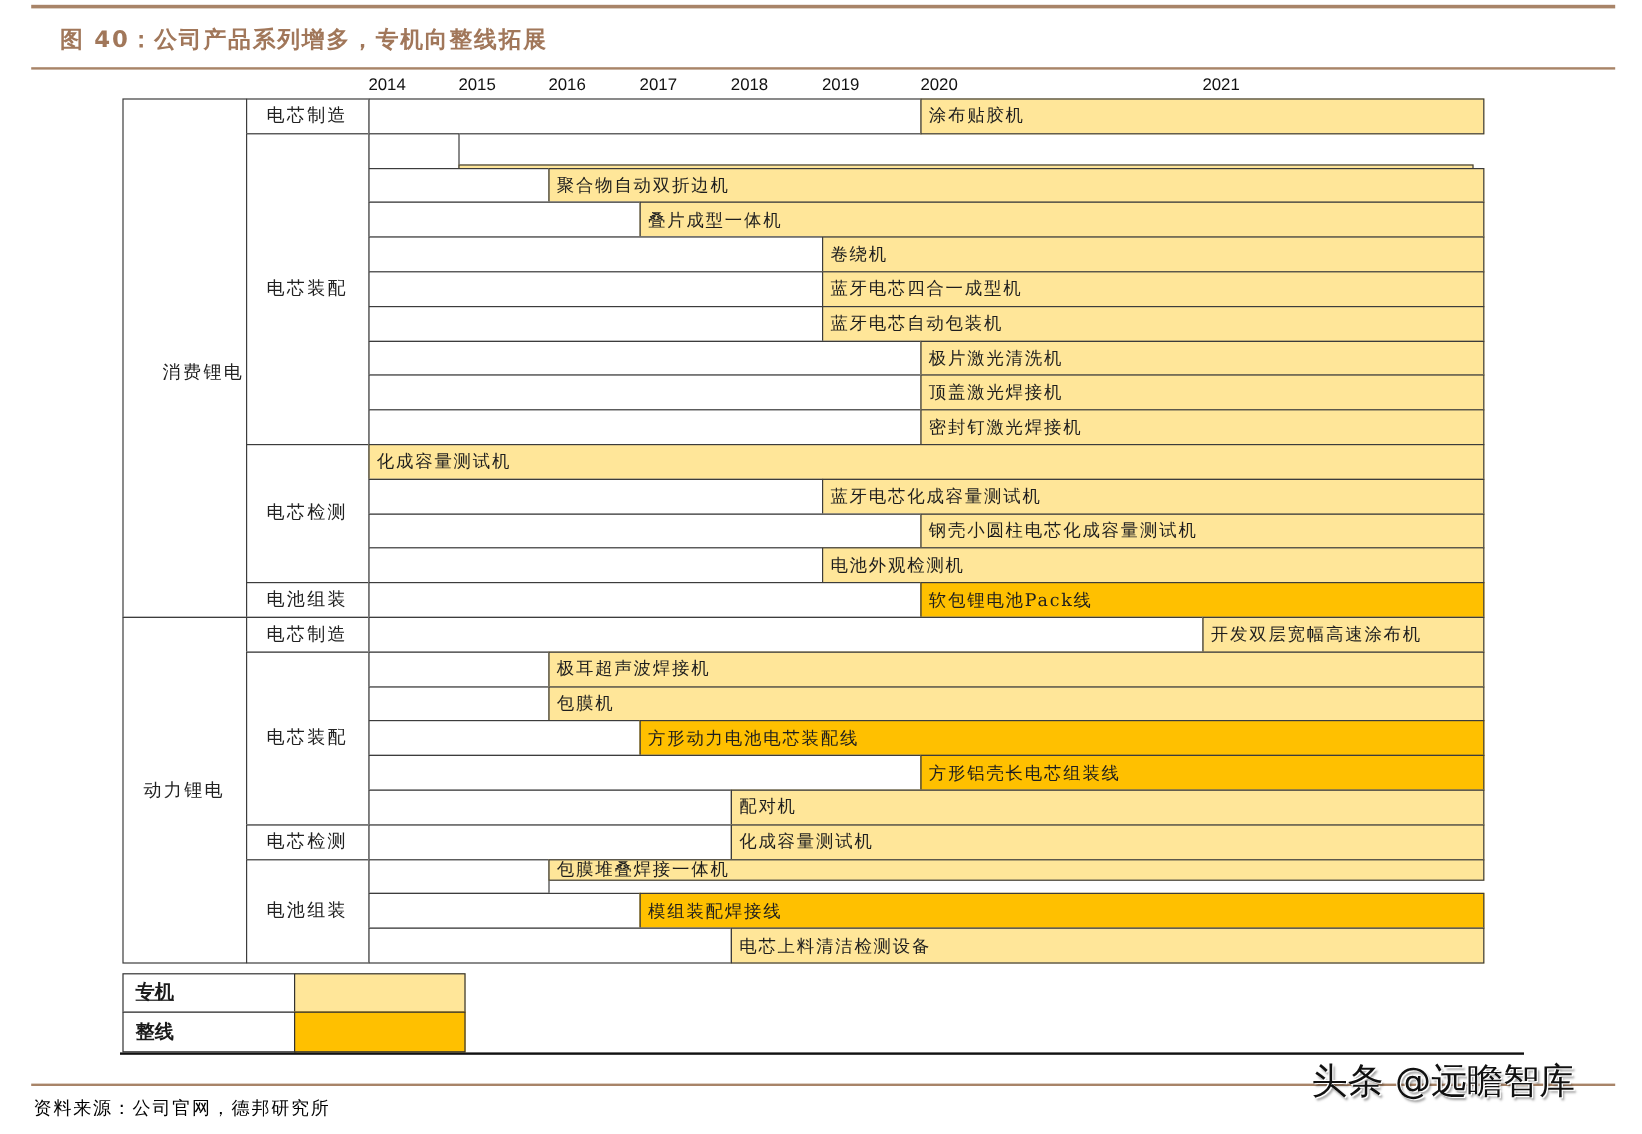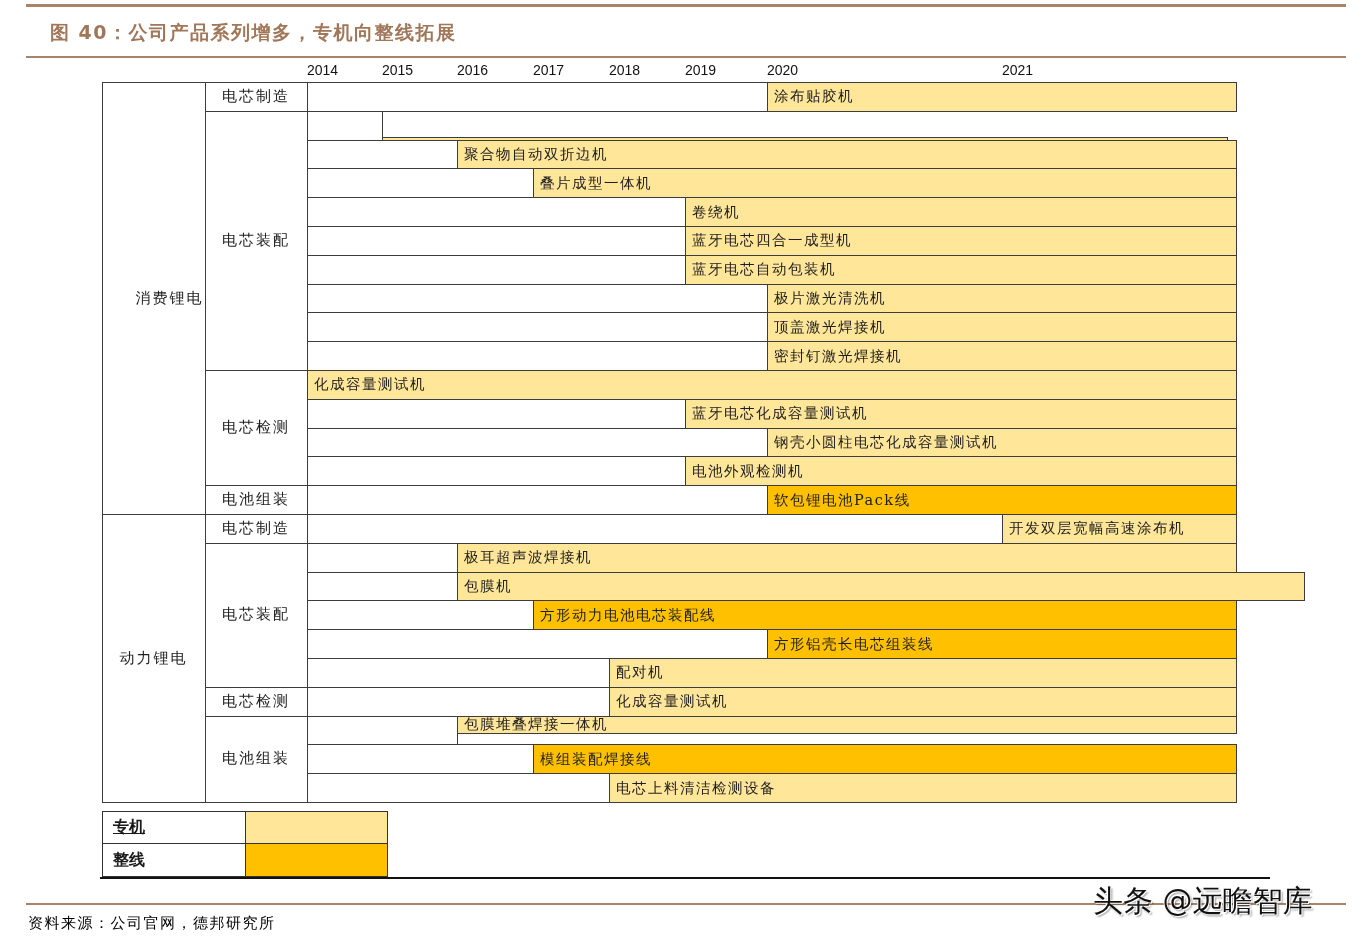--- a/index.html
+++ b/index.html
@@ -37,21 +37,21 @@
     <div class="year" style="left: 382px; width: 75px;">2015</div>
     <div class="year" style="left: 457px; width: 76px;">2016</div>
     <div class="year" style="left: 533px; width: 76px;">2017</div>
     <div class="year" style="left: 609px; width: 76px;">2018</div>
     <div class="year" style="left: 685px; width: 82px;">2019</div>
     <div class="year" style="left: 767px; width: 235px;">2020</div>
     <div class="year" style="left: 1002px; width: 235px;">2021</div>
   </div>
 <div id="grid">
     <div class="cell" style="left: 102px; top: 82px; width: 104px; height: 433px;"></div>
-    <div class="lbl" style="left: 102px; top: 82px; width: 103px; height: 432px; padding-left: 32px;">消费锂电</div>
+    <div class="lbl" style="left: 102px; top: 94px; width: 103px; height: 432px; padding-left: 32px;">消费锂电</div>
     <div class="cell" style="left: 102px; top: 514px; width: 104px; height: 289px;"></div>
     <div class="lbl" style="left: 102px; top: 514px; width: 103px; height: 288px;">动力锂电</div>
     <div class="cell" style="left: 205px; top: 82px; width: 103px; height: 29.8px;"></div>
     <div class="lbl" style="left: 205px; top: 82px; width: 102px; height: 28.8px;">电芯制造</div>
     <div class="cell" style="left: 205px; top: 110.8px; width: 103px; height: 260.2px;"></div>
     <div class="lbl" style="left: 205px; top: 110.8px; width: 102px; height: 259.2px;">电芯装配</div>
     <div class="cell" style="left: 205px; top: 370px; width: 103px; height: 116.2px;"></div>
     <div class="lbl" style="left: 205px; top: 370px; width: 102px; height: 115.2px;">电芯检测</div>
     <div class="cell" style="left: 205px; top: 485.2px; width: 103px; height: 29.8px;"></div>
     <div class="lbl" style="left: 205px; top: 485.2px; width: 102px; height: 28.8px;">电池组装</div>
@@ -90,21 +90,21 @@
     <div class="bar" style="left: 767px; top: 427.6px; width: 470px; height: 29.8px; background: rgb(255, 230, 153);">钢壳小圆柱电芯化成容量测试机</div>
     <div class="cell" style="left: 307px; top: 456.4px; width: 379px; height: 29.8px;"></div>
     <div class="bar" style="left: 685px; top: 456.4px; width: 552px; height: 29.8px; background: rgb(255, 230, 153);">电池外观检测机</div>
     <div class="cell" style="left: 307px; top: 485.2px; width: 461px; height: 29.8px;"></div>
     <div class="bar" style="left: 767px; top: 485.2px; width: 470px; height: 29.8px; background: rgb(255, 192, 0);">软包锂电池Pack线</div>
     <div class="cell" style="left: 307px; top: 514px; width: 696px; height: 29.8px;"></div>
     <div class="bar" style="left: 1002px; top: 514px; width: 235px; height: 29.8px; background: rgb(255, 230, 153);">开发双层宽幅高速涂布机</div>
     <div class="cell" style="left: 307px; top: 542.8px; width: 151px; height: 29.8px;"></div>
     <div class="bar" style="left: 457px; top: 542.8px; width: 780px; height: 29.8px; background: rgb(255, 230, 153);">极耳超声波焊接机</div>
     <div class="cell" style="left: 307px; top: 571.6px; width: 151px; height: 29.8px;"></div>
-    <div class="bar" style="left: 457px; top: 571.6px; width: 848px; height: 29.8px; background: rgb(255, 230, 153);">包膜机</div>
+    <div class="bar" style="left: 457px; top: 571.6px; width: 780px; height: 29.8px; background: rgb(255, 230, 153);">包膜机</div>
     <div class="cell" style="left: 307px; top: 600.4px; width: 227px; height: 29.8px;"></div>
     <div class="bar" style="left: 533px; top: 600.4px; width: 704px; height: 29.8px; background: rgb(255, 192, 0);">方形动力电池电芯装配线</div>
     <div class="cell" style="left: 307px; top: 629.2px; width: 461px; height: 29.8px;"></div>
     <div class="bar" style="left: 767px; top: 629.2px; width: 470px; height: 29.8px; background: rgb(255, 192, 0);">方形铝壳长电芯组装线</div>
     <div class="cell" style="left: 307px; top: 658px; width: 303px; height: 29.8px;"></div>
     <div class="bar" style="left: 609px; top: 658px; width: 628px; height: 29.8px; background: rgb(255, 230, 153);">配对机</div>
     <div class="cell" style="left: 307px; top: 686.8px; width: 303px; height: 29.8px;"></div>
     <div class="bar" style="left: 609px; top: 686.8px; width: 628px; height: 29.8px; background: rgb(255, 230, 153);">化成容量测试机</div>
     <div class="cell" style="left: 307px; top: 715.6px; width: 151px; height: 29.8px;"></div>
     <div class="bar" style="left: 457px; top: 715.6px; width: 780px; height: 18px; background: rgb(255, 230, 153);">包膜堆叠焊接一体机</div>

